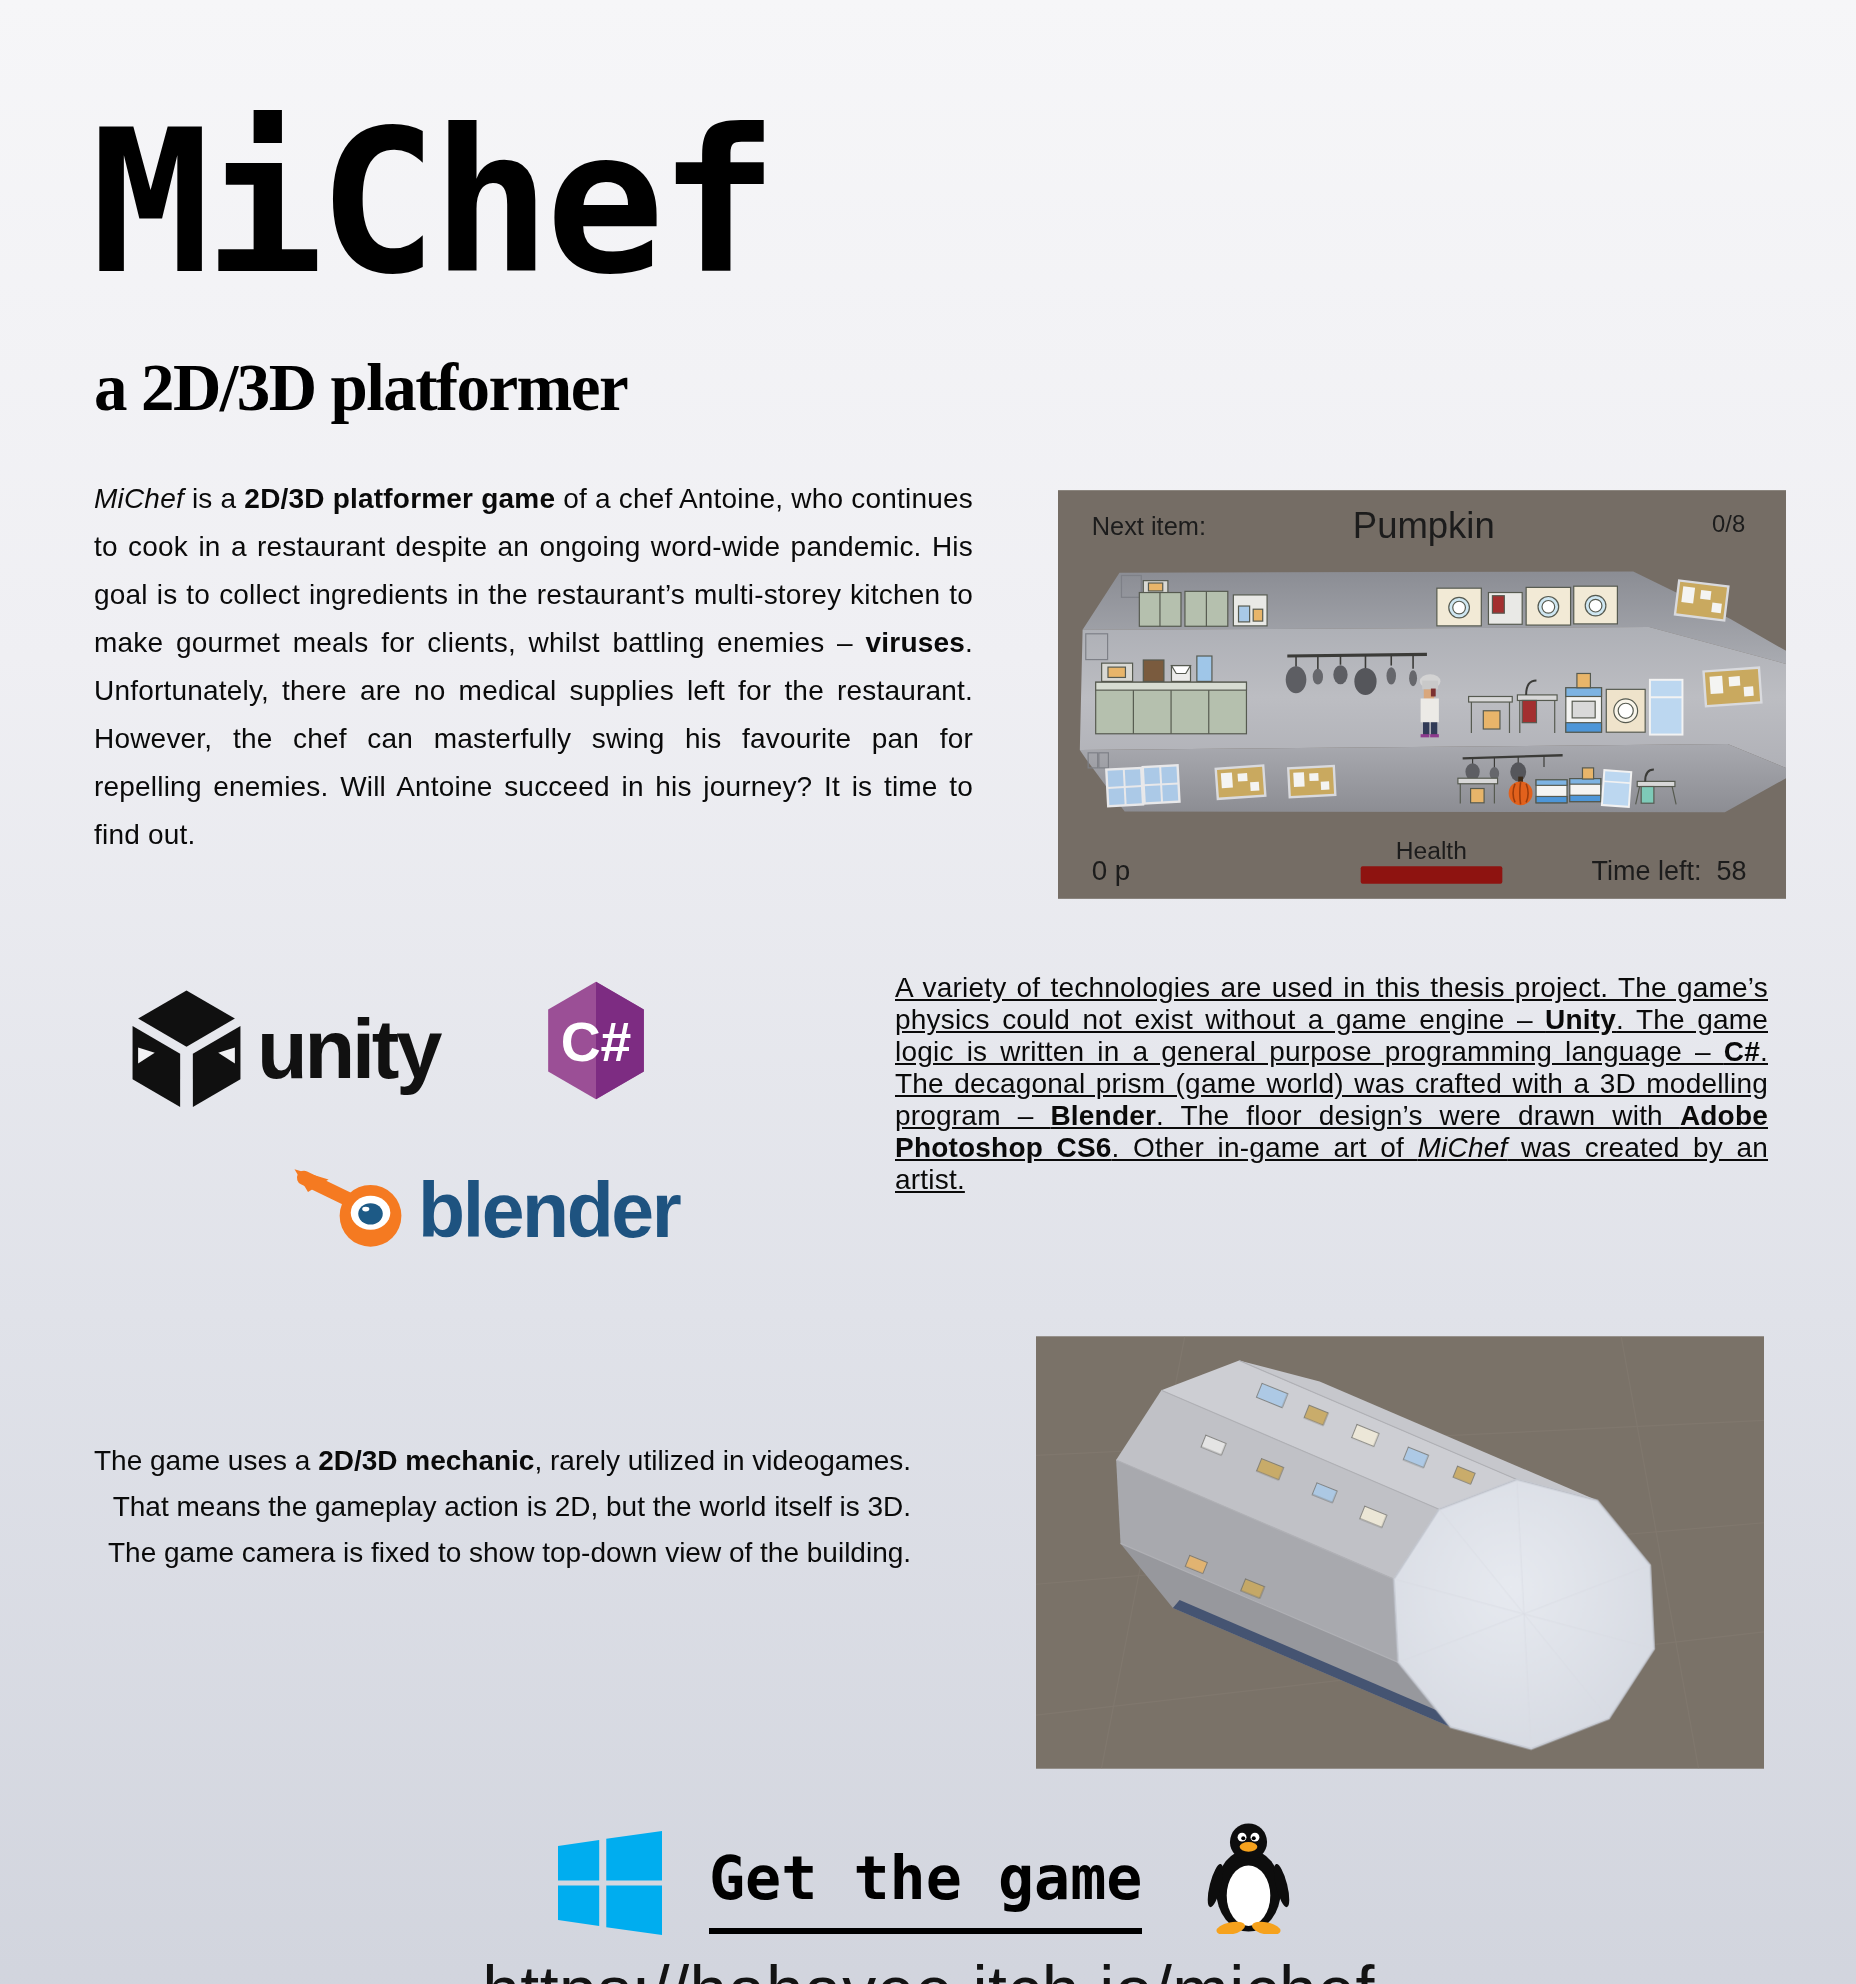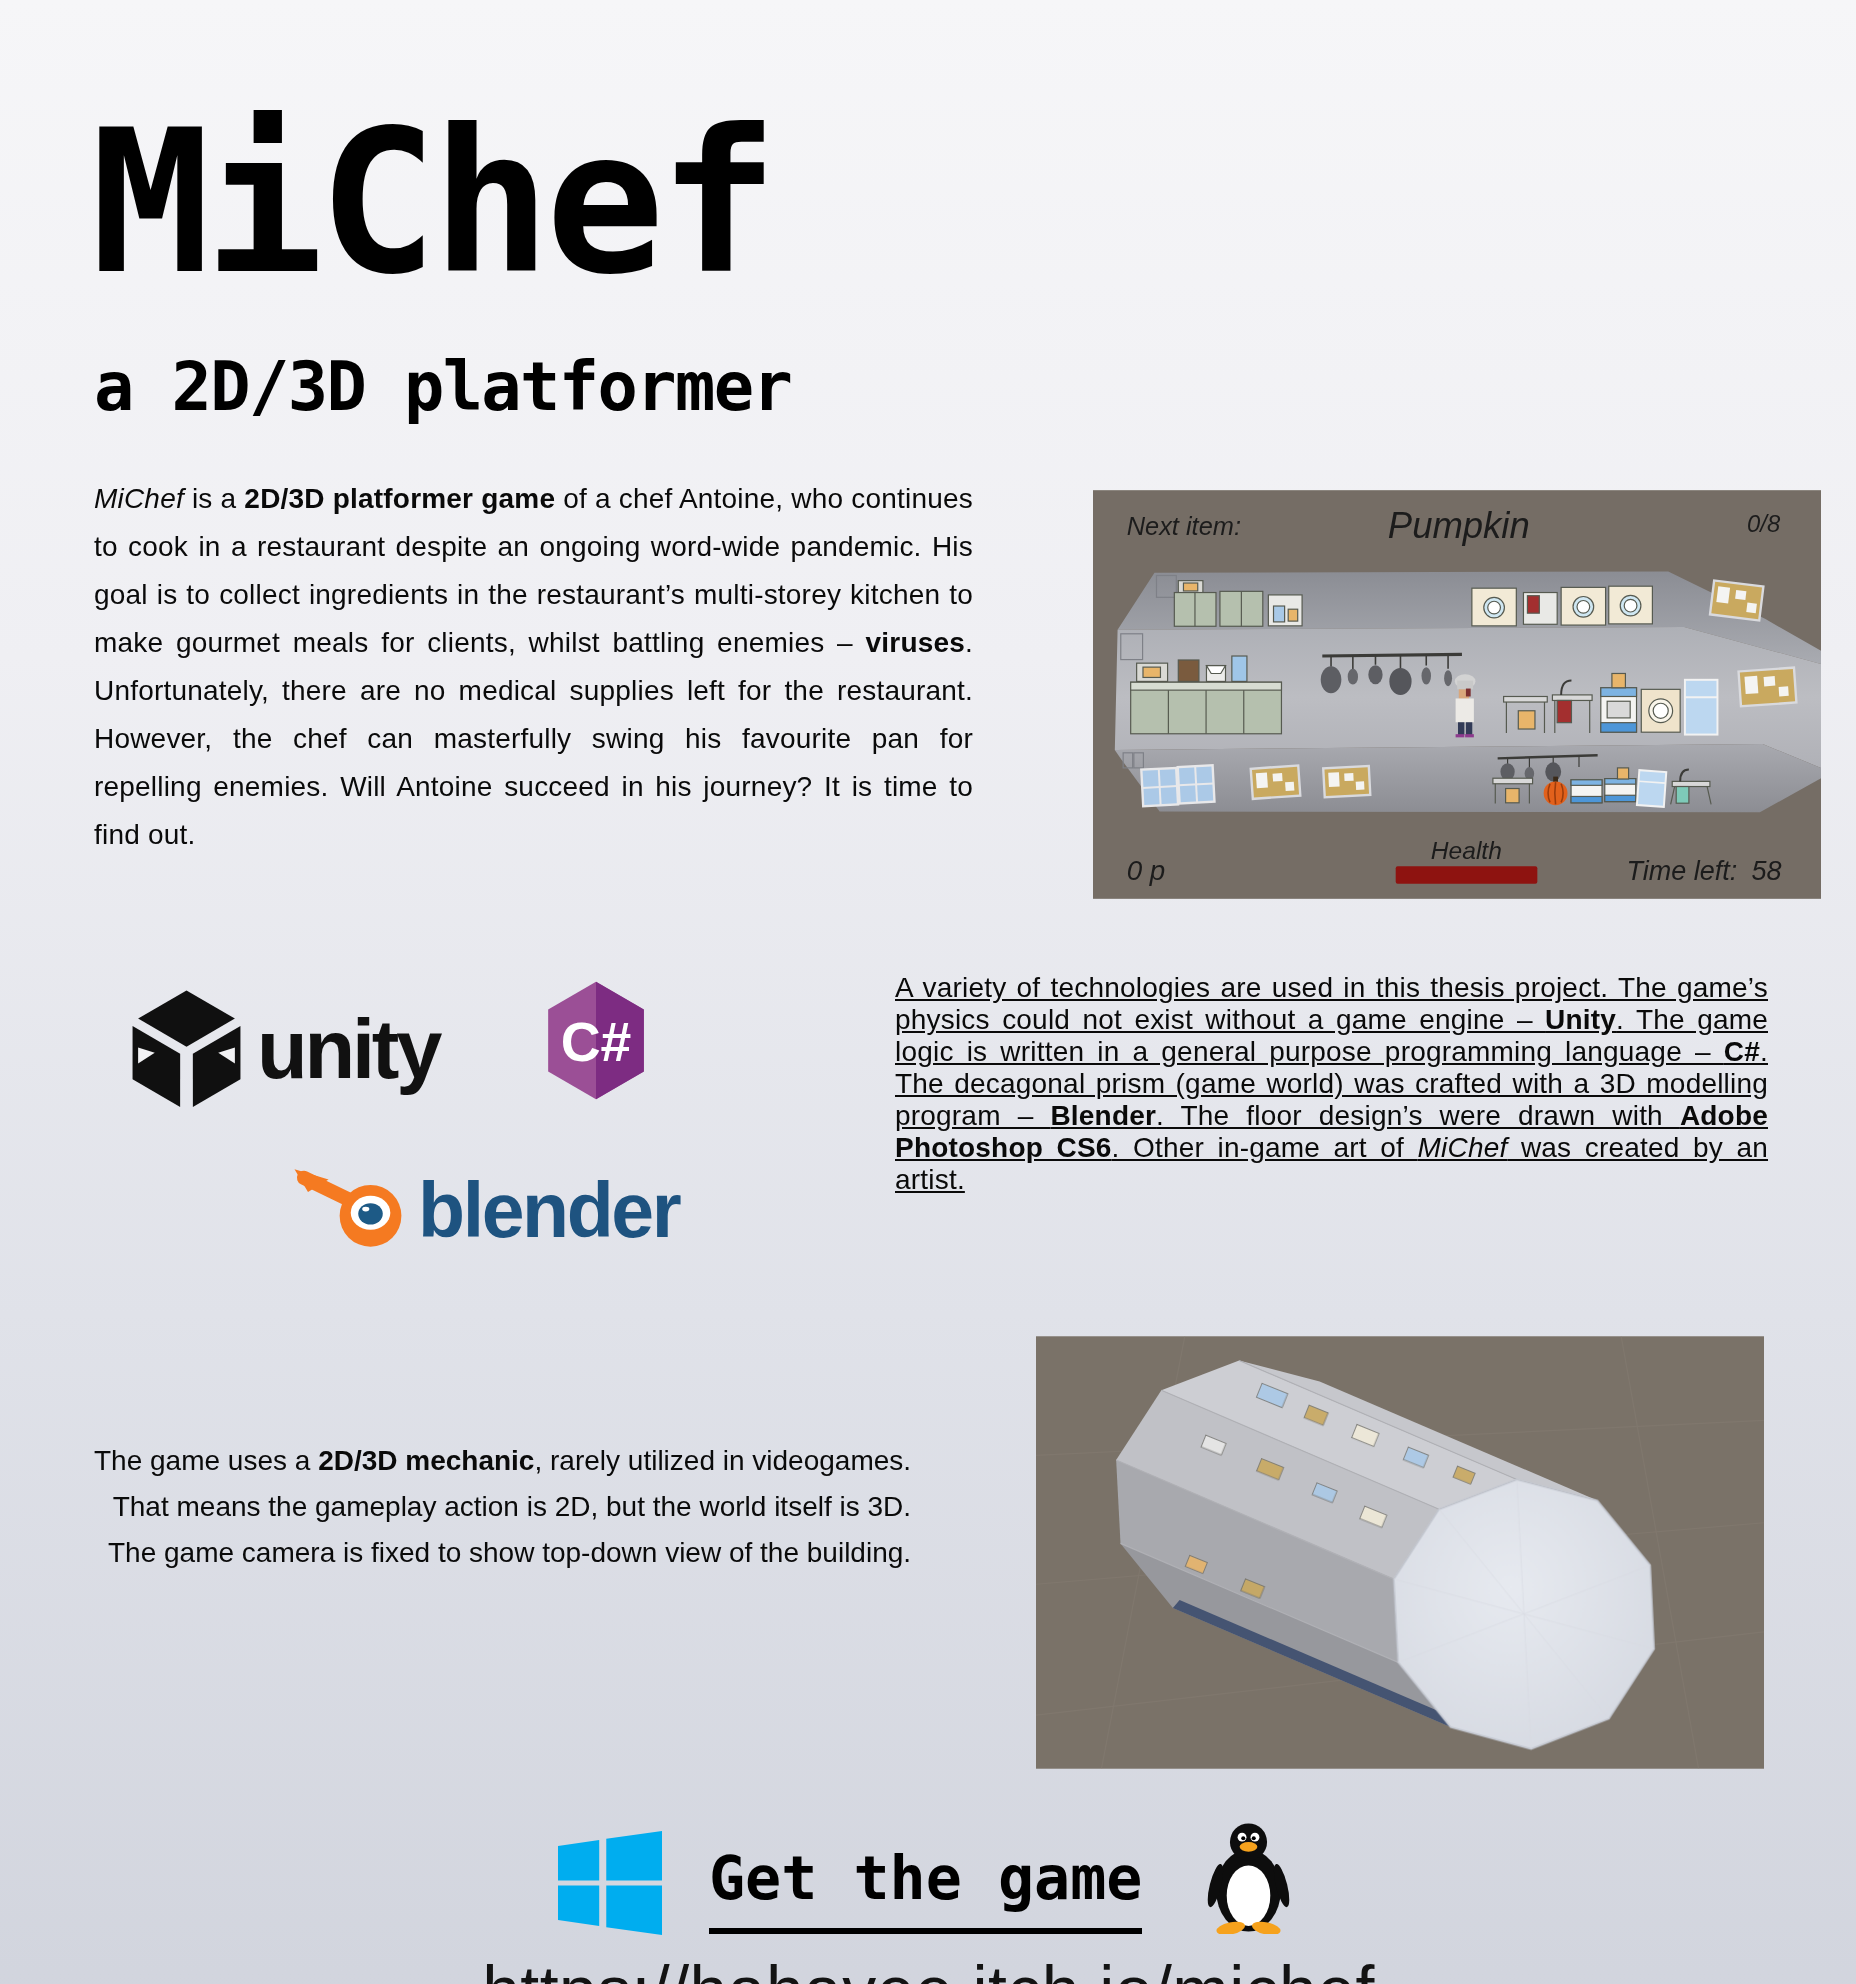--- a/index.html
+++ b/index.html
@@ -20,25 +20,25 @@
   .url{width:1857px;text-align:center;font-size:68px;color:#131313;letter-spacing:0.4px;}
   .wordmark{font-weight:bold;color:#111;}
   svg text{font-family:"Liberation Sans",sans-serif;}
 </style>
 </head>
 <body>
 
 <div class="poster">
 
   <h1 class="abs pix title" style="left:91px;top:104px;margin:0;">MiChef</h1>
-  <h2 class="abs pix subtitle" style="left:94px;top:354px;margin:0;">a 2D/3D platformer</h2>
+  <h2 class="abs pix subtitle" style="left:94px;top:354px;margin:0;font-family:Liberation Serif, serif;">a 2D/3D platformer</h2>
 
   <p class="abs para" style="left:94px;top:475px;width:879px;margin:0;"><span class="i">MiChef</span><span> is a </span><span class="b">2D/3D platformer game</span><span> of a chef Antoine, who continues to cook in a restaurant despite an ongoing word-wide pandemic. His goal is to collect ingredients in the restaurant’s multi-storey kitchen to make gourmet meals for clients, whilst battling enemies – </span><span class="b">viruses</span><span>. Unfortunately, there are no medical supplies left for the restaurant. However, the chef can masterfully swing his favourite pan for repelling enemies. Will Antoine succeed in his journey? It is time to find out.</span></p>
 
-  <div class="abs" style="left:1093px;top:490px;width:728px;height:291px;font-style:italic;">
+  <div class="abs" style="left:1058px;top:490px;width:728px;height:291px;">
     <svg width="728" height="409" viewBox="0 0 1835 1030">
       <defs>
         <linearGradient id="gF1" x1="0" y1="0" x2="0" y2="1">
           <stop offset="0" stop-color="#8b8d94"></stop>
             <stop offset="1" stop-color="#a9abb1"></stop>
         </linearGradient>
         <linearGradient id="gF2" x1="0" y1="0" x2="0" y2="1">
           <stop offset="0" stop-color="#aeb0b6"></stop>
             <stop offset="0.5" stop-color="#bcbdc2"></stop>
             <stop offset="1" stop-color="#b0b1b7"></stop>

